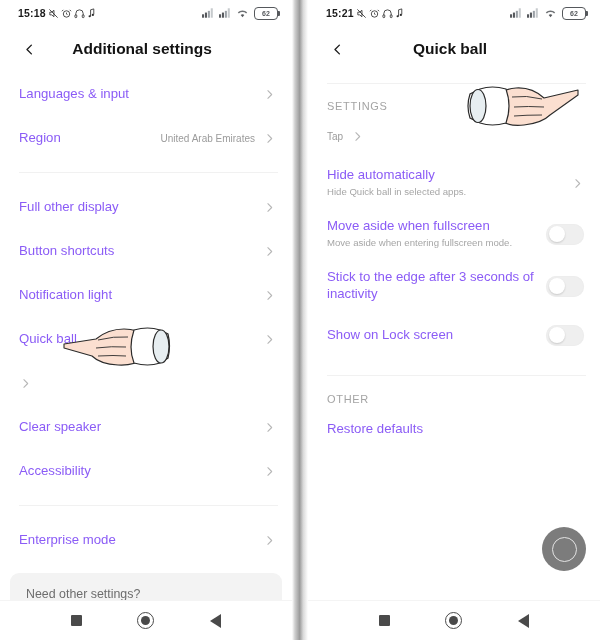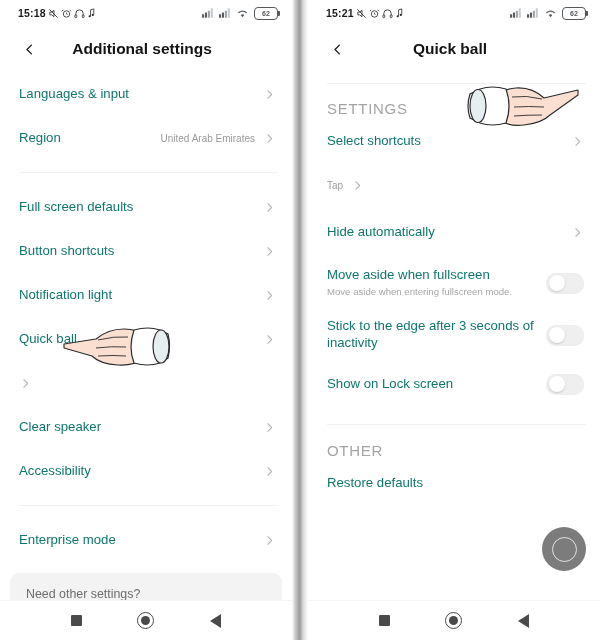--- a/index.html
+++ b/index.html
@@ -86,21 +86,21 @@
     display: flex;
     align-items: center;
     min-height: 44px;
     padding: 0 16px 0 19px;
     box-sizing: border-box;
     cursor: pointer;
   }
   .row-texts { flex: 1; min-width: 0; padding-right: 6px; }
   .row-title {
     font-size: 13.2px;
-    color: #0f766e;
+    color: #8b5cf6;
     line-height: 1.28;
   }
   .row-sub {
     font-size: 9.6px;
     color: #a6a6a6;
     line-height: 1.35;
     margin-top: 2px;
   }
   .row-value {
     font-size: 10px;
@@ -108,21 +108,21 @@
     margin-right: 8px;
     white-space: nowrap;
   }
   .chev { color: #b6b6b6; flex: none; display:flex; align-items:center; }
   .sep-block {
     height: 1px;
     background: #f1f1f1;
     margin: 12px 14px 12px 19px;
   }
   .section-label {
-    font-size: 15px;
+    font-size: 11px;
     color: #a4a4a4;
     letter-spacing: .7px;
     padding: 0 19px;
     margin-bottom: 2px;
   }
 
   
   .toggle {
     flex: none;
     width: 38px; height: 21px;
@@ -321,21 +321,21 @@
           <svg width="13" height="13" viewBox="0 0 24 24" fill="none" stroke="currentColor" stroke-width="2" stroke-linecap="round" stroke-linejoin="round">
               <polyline points="9 5 16 12 9 19"></polyline>
             </svg>
         </span>
       </div>
 
       <div class="sep-block"></div>
 
       <div class="row">
         <div class="row-texts">
-          <div class="row-title">Full screen defaults</div>
+          <div class="row-title">Full other display</div>
         </div>
         <span class="chev">
           <svg width="13" height="13" viewBox="0 0 24 24" fill="none" stroke="currentColor" stroke-width="2" stroke-linecap="round" stroke-linejoin="round">
               <polyline points="9 5 16 12 9 19"></polyline>
             </svg>
         </span>
       </div>
       <div class="row">
         <div class="row-texts">
           <div class="row-title">Button shortcuts</div>
@@ -510,40 +510,31 @@
       <div class="appbar-title">Quick ball</div>
     </div>
 
 
     <div class="sep-block" style="margin-top:11px;margin-bottom:16px"></div>
 
     <div class="section-label">SETTINGS</div>
 
     <div class="list">
       <div class="row">
-        <div class="row-texts">
-          <div class="row-title">Select shortcuts</div>
-        </div>
-        <span class="chev">
-          <svg width="13" height="13" viewBox="0 0 24 24" fill="none" stroke="currentColor" stroke-width="2" stroke-linecap="round" stroke-linejoin="round">
-              <polyline points="9 5 16 12 9 19"></polyline>
-            </svg>
-        </span>
-      </div>
-      <div class="row">
         <span class="row-value">Tap</span>
         <span class="chev">
           <svg width="13" height="13" viewBox="0 0 24 24" fill="none" stroke="currentColor" stroke-width="2" stroke-linecap="round" stroke-linejoin="round">
               <polyline points="9 5 16 12 9 19"></polyline>
             </svg>
         </span>
       </div>
       <div class="row" style="min-height:50px">
         <div class="row-texts">
           <div class="row-title">Hide automatically</div>
+          <div class="row-sub">Hide Quick ball in selected apps.</div>
         </div>
         <span class="chev">
           <svg width="13" height="13" viewBox="0 0 24 24" fill="none" stroke="currentColor" stroke-width="2" stroke-linecap="round" stroke-linejoin="round">
               <polyline points="9 5 16 12 9 19"></polyline>
             </svg>
         </span>
       </div>
       <div class="row" style="min-height:52px">
         <div class="row-texts">
           <div class="row-title">Move aside when fullscreen</div>

